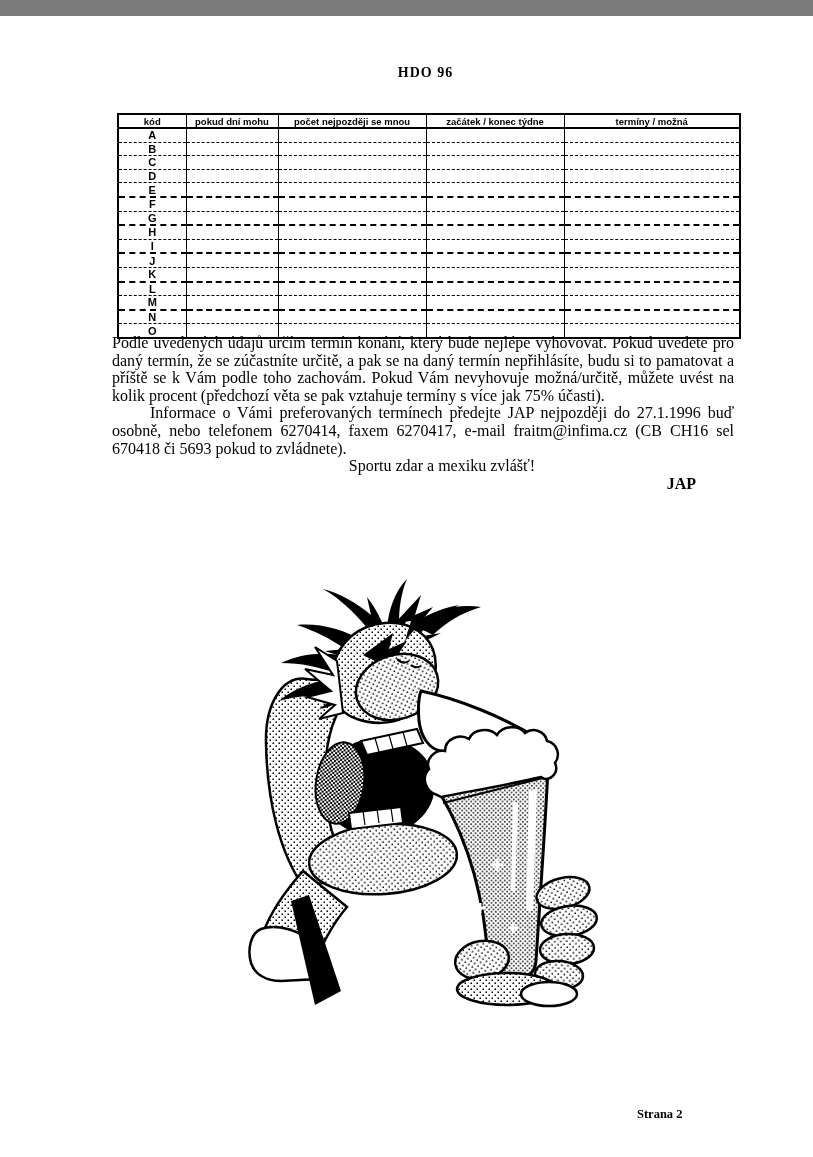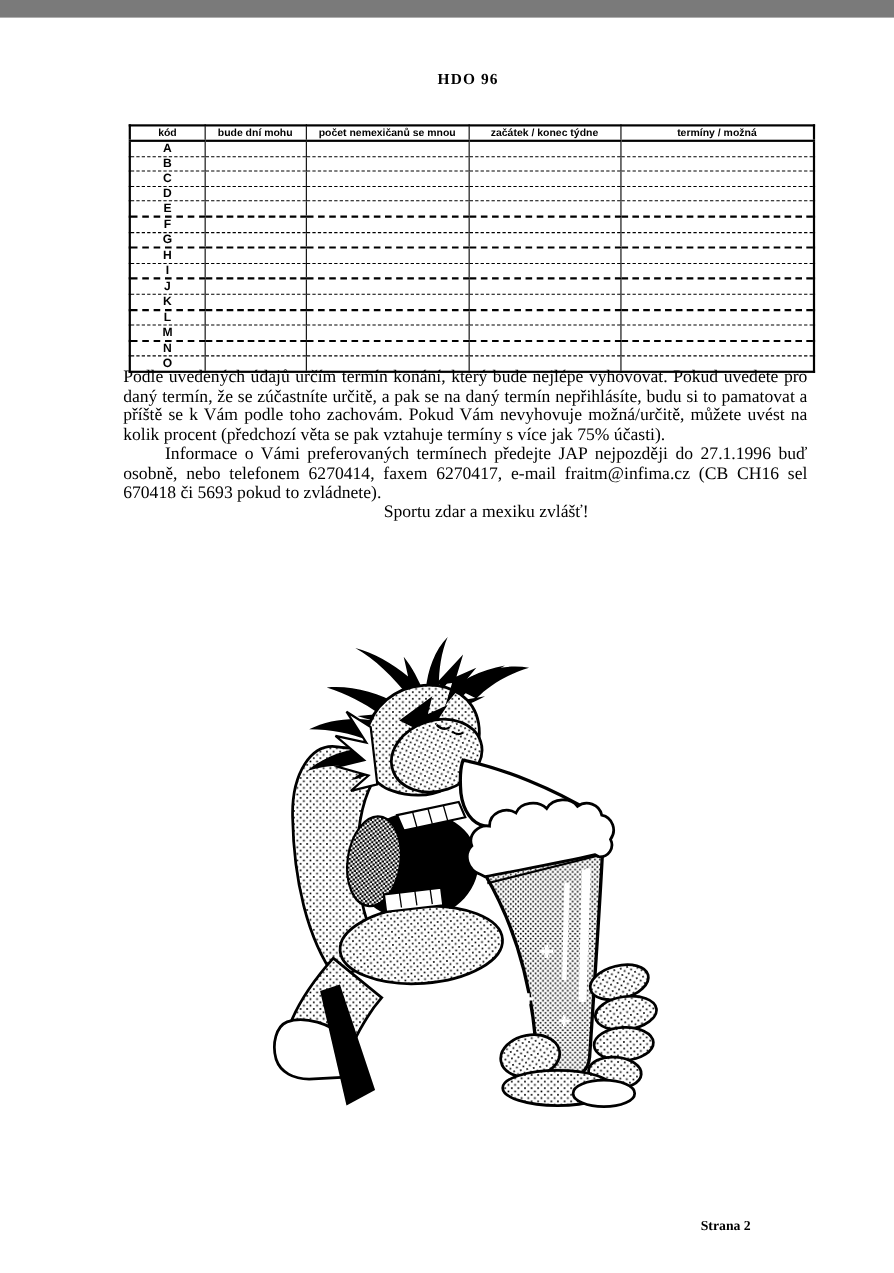--- a/index.html
+++ b/index.html
@@ -57,22 +57,22 @@
     <colgroup>
       <col style="width:68px">
         <col style="width:92px">
         <col style="width:148px">
         <col style="width:138px">
         <col style="width:176px">
     </colgroup>
     <thead>
       <tr>
         <th>kód</th>
-        <th>bude dní mohu</th>
-        <th>počet nemexičanů se mnou</th>
+        <th>pokud dní mohu</th>
+        <th>počet nejpozději se mnou</th>
         <th>začátek / konec týdne</th>
         <th>termíny / možná</th>
       </tr>
     </thead>
     <tbody>
       <tr>
           <td class="code">A</td>
           <td></td>
           <td></td>
           <td></td>
@@ -176,20 +176,21 @@
           <td></td>
           <td></td>
         </tr>
     </tbody>
   </table>
 
   <div class="textblock">
     <p class="p1">Podle uvedených údajů určím termín konání, který bude nejlépe vyhovovat. Pokud uvedete pro daný termín, že se zúčastníte určitě, a pak se na daný termín nepřihlásíte, budu si to pamatovat a příště se k Vám podle toho zachovám. Pokud Vám nevyhovuje možná/určitě, můžete uvést na kolik procent (předchozí věta se pak vztahuje termíny s více jak 75% účasti).</p>
     <p class="p2 indent">Informace o Vámi preferovaných termínech předejte JAP nejpozději do 27.1.1996 buď osobně, nebo telefonem 6270414, faxem 6270417, e-mail fraitm@infima.cz (CB CH16 sel 670418 či 5693 pokud to zvládnete).</p>
     <p class="p3 indent">Sportu zdar a mexiku zvlášť!</p>
+    <p class="sig">JAP</p>
   </div>
 
   <svg class="cartoon" viewBox="0 0 365 445" xmlns="http://www.w3.org/2000/svg">
     <defs>
       <pattern id="htL" width="6" height="6" patternUnits="userSpaceOnUse">
         <rect width="6" height="6" fill="#fff"></rect>
         <rect x="0.5" y="0.5" width="1.5" height="1.5" fill="#000"></rect>
         <rect x="3.5" y="3.5" width="1.5" height="1.5" fill="#000"></rect>
       </pattern>
       <pattern id="htM" width="4.5" height="4.5" patternUnits="userSpaceOnUse">

